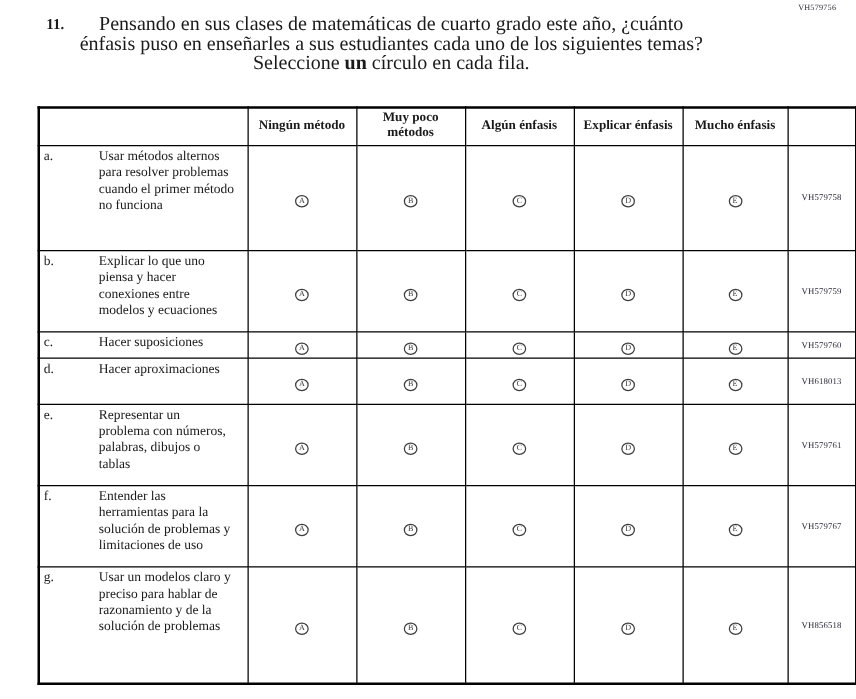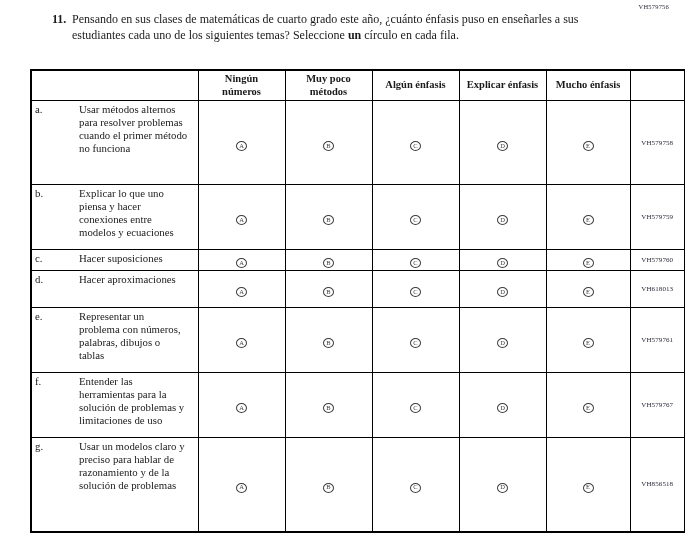--- a/index.html
+++ b/index.html
@@ -10,29 +10,29 @@
     font-family:"Liberation Serif", serif;
     color:#1a1a1a;
     overflow:hidden;
   }
   .page-code{
     position:absolute;top:3px;right:16px;
     font-size:6.5px;color:#2b2b3a;letter-spacing:0.2px;
   }
   .question{
     display:flex;
-    padding:12px 0 0 52px;
+    padding:12px 0 0 37px;
   }
   .qnum{
     width:20px;flex:none;
     font-weight:bold;font-size:12px;line-height:15.5px;
   }
   .qtext{
     width:512px;
-    font-size:12px;line-height:15.5px;
+    font-size:16px;line-height:15.5px;text-align:center;
   }
   table.matrix{
     border-collapse:collapse;table-layout:fixed;
     width:654px;
     margin:26px 0 0 30px;
     border:2px solid #000;
   }
   table.matrix th, table.matrix td{
     border:1px solid #000;
     box-sizing:border-box;
@@ -93,21 +93,21 @@
       <col style="width:87px">
       <col style="width:87px">
       <col style="width:87px">
       <col style="width:87px">
       <col style="width:84px">
       <col style="width:55px">
     </colgroup>
     <thead>
       <tr class="hdr">
         <th></th>
-        <th>Ningún números</th>
+        <th>Ningún método</th>
         <th>Muy poco métodos</th>
         <th>Algún énfasis</th>
         <th>Explicar énfasis</th>
         <th>Mucho énfasis</th>
         <th></th>
       </tr>
     </thead>
     <tbody id="matrix-body">
         <tr>
           <td class="stmt">

